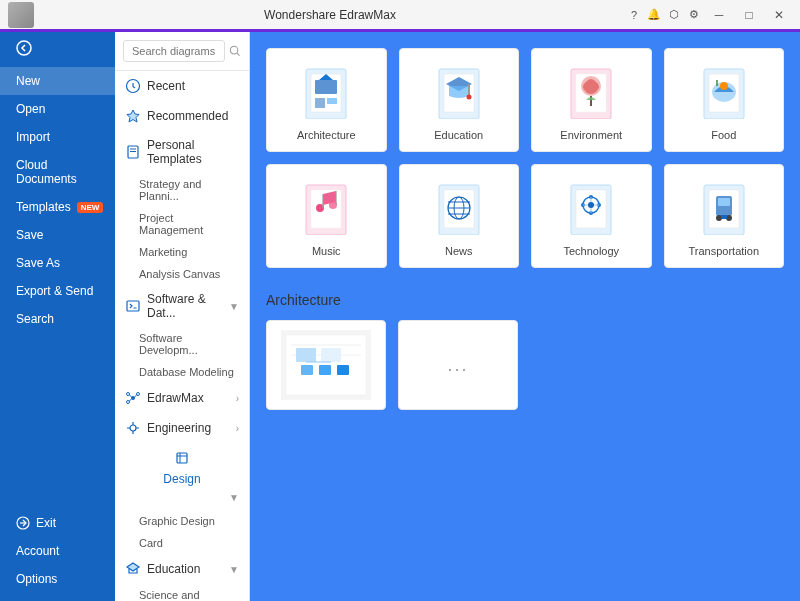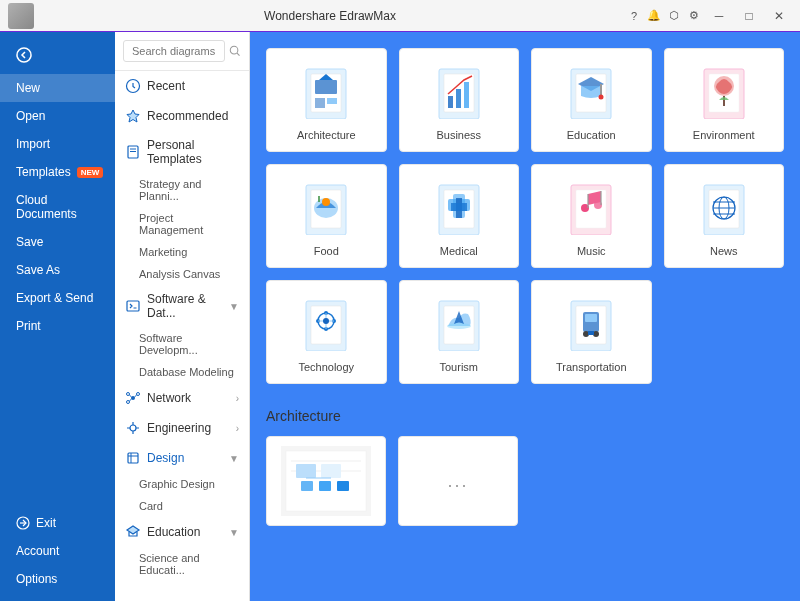--- a/index.html
+++ b/index.html
@@ -6,21 +6,21 @@
     body { font-family: 'Segoe UI', Arial, sans-serif; font-size: 12px; background: #f0f0f0; width: 800px; height: 601px; overflow: hidden; display: flex; flex-direction: column; }
 
     
     .titlebar {
       height: 32px;
       background: #f5f5f5;
       display: flex;
       align-items: center;
       justify-content: space-between;
       padding: 0 8px;
-      border-bottom: 1px solid #6d28d9;
+      border-bottom: 3px solid #6d28d9;
       flex-shrink: 0;
       gap: 33px;
     }
     .titlebar-title { font-size: 12px; color: #333; flex: 1; text-align: center; }
     .titlebar-avatar { width: 26px; height: 26px; background: #ccc; border-radius: 3px; overflow: hidden; }
     .titlebar-avatar-img { width: 100%; height: 100%; background: linear-gradient(135deg, #b0b0b0, #888); }
     .titlebar-controls { display: flex; gap: 4px; align-items: center; }
     .titlebar-icon { width: 16px; height: 16px; display: flex; align-items: center; justify-content: center; color: #555; font-size: 11px; cursor: pointer; }
     .titlebar-btn { width: 26px; height: 22px; display: flex; align-items: center; justify-content: center; cursor: pointer; color: #555; font-size: 12px; }
     .titlebar-left { display: flex; align-items: center; gap: 6px; }
@@ -28,21 +28,21 @@
     
     .app-body { display: flex; flex: 1; overflow: hidden; }
 
     
     .sidebar {
       width: 115px;
       background: #1565c0;
       display: flex;
       flex-direction: column;
       flex-shrink: 0;
-      padding-top: 8px;
+      padding-top: 1px;
     }
     .sidebar-item {
       color: white;
       padding: 7px 16px;
       cursor: pointer;
       font-size: 12px;
       display: flex;
       align-items: center;
       gap: 6px;
       position: relative;
@@ -193,37 +193,37 @@
     <div class="sidebar-item active">
       <span>New</span>
     </div>
     <div class="sidebar-item">
       <span>Open</span>
     </div>
     <div class="sidebar-item">
       <span>Import</span>
     </div>
     <div class="sidebar-item">
+      <span>Cloud Documents</span>
+    </div>
+    <div class="sidebar-item">
       <span>Templates</span>
       <span class="badge">NEW</span>
     </div>
     <div class="sidebar-item">
-      <span>Cloud Documents</span>
-    </div>
-    <div class="sidebar-item">
       <span>Save</span>
     </div>
     <div class="sidebar-item">
       <span>Save As</span>
     </div>
     <div class="sidebar-item">
       <span>Export &amp; Send</span>
     </div>
     <div class="sidebar-item">
-      <span>Print</span>
+      <span>Search</span>
     </div>
     <div class="sidebar-spacer"></div>
     <div class="sidebar-bottom">
       <div class="sidebar-item">
         <svg width="14" height="14" viewBox="0 0 14 14" fill="none">
             <circle cx="7" cy="7" r="6" stroke="white" stroke-width="1.2"></circle>
             <line x1="4" y1="7" x2="10" y2="7" stroke="white" stroke-width="1.2"></line>
             <path d="M7 4l3 3-3 3" stroke="white" stroke-width="1.2" fill="none"></path>
           </svg>
         <span>Exit</span>
@@ -301,34 +301,34 @@
     <div class="nav-section-header">
       <svg class="icon" viewBox="0 0 16 16" fill="none">
           <circle cx="8" cy="8" r="2" fill="#1565c0"></circle>
           <circle cx="3" cy="4" r="1.5" stroke="#1565c0" stroke-width="1"></circle>
           <circle cx="13" cy="4" r="1.5" stroke="#1565c0" stroke-width="1"></circle>
           <circle cx="3" cy="12" r="1.5" stroke="#1565c0" stroke-width="1"></circle>
           <line x1="4.2" y1="4.8" x2="6.5" y2="7" stroke="#1565c0" stroke-width="1"></line>
           <line x1="11.8" y1="4.8" x2="9.5" y2="7" stroke="#1565c0" stroke-width="1"></line>
           <line x1="4.2" y1="11.2" x2="6.5" y2="9" stroke="#1565c0" stroke-width="1"></line>
         </svg>
-      <span>Network</span>
+      <span>EdrawMax</span>
       <span class="nav-chevron">›</span>
     </div>
 
     <div class="nav-section-header">
       <svg class="icon" viewBox="0 0 16 16" fill="none">
           <path d="M8 2v3M8 11v3M2 8h3M11 8h3" stroke="#1565c0" stroke-width="1.2"></path>
           <circle cx="8" cy="8" r="3" stroke="#1565c0" stroke-width="1.2"></circle>
         </svg>
       <span>Engineering</span>
       <span class="nav-chevron">›</span>
     </div>
 
-    <div class="nav-section-header" style="color:#1565c0;">
+    <div class="nav-section-header" style="color:#1565c0;flex-direction:column;">
       <svg class="icon" viewBox="0 0 16 16" fill="none">
           <rect x="3" y="3" width="10" height="10" rx="1" stroke="#1565c0" stroke-width="1.2"></rect>
           <line x1="6" y1="3" x2="6" y2="13" stroke="#1565c0" stroke-width="1"></line>
           <line x1="3" y1="6" x2="13" y2="6" stroke="#1565c0" stroke-width="1"></line>
         </svg>
       <span style="color:#1565c0;">Design</span>
       <span class="nav-chevron">▼</span>
     </div>
     <div class="nav-sub-item">
       <span>Graphic Design</span>
@@ -362,33 +362,20 @@
               <rect x="10" y="10" width="30" height="38" rx="1" fill="white" stroke="#e0e0e0" stroke-width="0.5"></rect>
               <rect x="14" y="16" width="22" height="14" rx="1" fill="#1565c0" opacity="0.7"></rect>
               <rect x="14" y="34" width="10" height="10" fill="#1565c0" opacity="0.5"></rect>
               <rect x="26" y="34" width="10" height="6" fill="#90caf9"></rect>
               <path d="M18 16 L25 10 L32 16" fill="#1976d2"></path>
             </svg>
         </div>
         <span class="card-label">Architecture</span>
       </div>
 
-      <div class="template-card">
-        <div class="card-icon">
-          <svg width="50" height="55" viewBox="0 0 50 55">
-              <rect x="5" y="5" width="40" height="50" rx="2" fill="#e3f2fd" stroke="#bbdefb" stroke-width="1"></rect>
-              <rect x="10" y="10" width="30" height="38" rx="1" fill="white" stroke="#e0e0e0" stroke-width="0.5"></rect>
-              <rect x="14" y="32" width="5" height="12" fill="#1565c0" opacity="0.8"></rect>
-              <rect x="22" y="25" width="5" height="19" fill="#1976d2" opacity="0.8"></rect>
-              <rect x="30" y="18" width="5" height="26" fill="#42a5f5" opacity="0.8"></rect>
-              <polyline points="14,30 22,23 30,16 38,12" fill="none" stroke="#e53935" stroke-width="1.5"></polyline>
-            </svg>
-        </div>
-        <span class="card-label">Business</span>
-      </div>
 
       <div class="template-card">
         <div class="card-icon">
           <svg width="50" height="55" viewBox="0 0 50 55">
               <rect x="5" y="5" width="40" height="50" rx="2" fill="#e3f2fd" stroke="#bbdefb" stroke-width="1"></rect>
               <rect x="10" y="10" width="30" height="38" rx="1" fill="white" stroke="#e0e0e0" stroke-width="0.5"></rect>
               <path d="M25 13 L38 20 L25 27 L12 20z" fill="#1565c0" opacity="0.7"></path>
               <path d="M15 22 v10 Q25 36 35 32 v-10" fill="#64b5f6" opacity="0.7"></path>
               <rect x="34" y="20" width="2" height="12" fill="#999"></rect>
               <circle cx="35" cy="33" r="2.5" fill="#e53935"></circle>
@@ -418,33 +405,20 @@
               <rect x="10" y="10" width="30" height="38" rx="1" fill="white" stroke="#e0e0e0" stroke-width="0.5"></rect>
               <ellipse cx="25" cy="28" rx="12" ry="10" fill="#64b5f6" opacity="0.5"></ellipse>
               <path d="M15 28 Q25 16 35 28" fill="#1976d2" opacity="0.7"></path>
               <circle cx="25" cy="22" r="4" fill="#ff8f00"></circle>
               <line x1="18" y1="16" x2="18" y2="22" stroke="#388e3c" stroke-width="1.5"></line>
             </svg>
         </div>
         <span class="card-label">Food</span>
       </div>
 
-      <div class="template-card">
-        <div class="card-icon">
-          <svg width="50" height="55" viewBox="0 0 50 55">
-              <rect x="5" y="5" width="40" height="50" rx="2" fill="#e3f2fd" stroke="#bbdefb" stroke-width="1"></rect>
-              <rect x="10" y="10" width="30" height="38" rx="1" fill="white" stroke="#e0e0e0" stroke-width="0.5"></rect>
-              <rect x="19" y="14" width="12" height="24" rx="2" fill="#64b5f6" opacity="0.7"></rect>
-              <rect x="14" y="19" width="22" height="12" rx="2" fill="#42a5f5" opacity="0.7"></rect>
-              <rect x="22" y="18" width="6" height="20" fill="#1565c0" opacity="0.8"></rect>
-              <rect x="17" y="23" width="16" height="8" fill="#1976d2" opacity="0.8"></rect>
-            </svg>
-        </div>
-        <span class="card-label">Medical</span>
-      </div>
 
       <div class="template-card">
         <div class="card-icon">
           <svg width="50" height="55" viewBox="0 0 50 55">
               <rect x="5" y="5" width="40" height="50" rx="2" fill="#fce4ec" stroke="#f8bbd9" stroke-width="1"></rect>
               <rect x="10" y="10" width="30" height="38" rx="1" fill="white" stroke="#f0f0f0" stroke-width="0.5"></rect>
               <path d="M22 14 L35 11 L35 22 L22 25z" fill="#e91e63" opacity="0.7"></path>
               <circle cx="19" cy="28" r="4" fill="#e91e63" opacity="0.8"></circle>
               <circle cx="32" cy="25" r="4" fill="#f06292" opacity="0.8"></circle>
               <line x1="22" y1="14" x2="22" y2="28" stroke="#999" stroke-width="1.2"></line>
@@ -480,32 +454,20 @@
               <circle cx="17" cy="25" r="2" fill="#1976d2"></circle>
               <circle cx="33" cy="25" r="2" fill="#1976d2"></circle>
               <line x1="25" y1="17" x2="25" y2="33" stroke="#90caf9" stroke-width="1"></line>
               <line x1="17" y1="25" x2="33" y2="25" stroke="#90caf9" stroke-width="1"></line>
               <circle cx="25" cy="25" r="3" fill="#1565c0"></circle>
             </svg>
         </div>
         <span class="card-label">Technology</span>
       </div>
 
-      <div class="template-card">
-        <div class="card-icon">
-          <svg width="50" height="55" viewBox="0 0 50 55">
-              <rect x="5" y="5" width="40" height="50" rx="2" fill="#e3f2fd" stroke="#bbdefb" stroke-width="1"></rect>
-              <rect x="10" y="10" width="30" height="38" rx="1" fill="white" stroke="#e0e0e0" stroke-width="0.5"></rect>
-              <path d="M14 30 Q18 20 25 22 Q28 16 34 18 Q38 24 36 30z" fill="#64b5f6" opacity="0.6"></path>
-              <ellipse cx="25" cy="30" rx="12" ry="3" fill="#81d4fa" opacity="0.5"></ellipse>
-              <path d="M20 28 L25 15 L30 28 Q25 25 20 28z" fill="#1565c0" opacity="0.8"></path>
-            </svg>
-        </div>
-        <span class="card-label">Tourism</span>
-      </div>
 
       <div class="template-card">
         <div class="card-icon">
           <svg width="50" height="55" viewBox="0 0 50 55">
               <rect x="5" y="5" width="40" height="50" rx="2" fill="#e3f2fd" stroke="#bbdefb" stroke-width="1"></rect>
               <rect x="10" y="10" width="30" height="38" rx="1" fill="white" stroke="#e0e0e0" stroke-width="0.5"></rect>
               <rect x="17" y="16" width="16" height="20" rx="2" fill="#1565c0" opacity="0.7"></rect>
               <rect x="19" y="18" width="12" height="8" rx="1" fill="#90caf9"></rect>
               <circle cx="20" cy="38" r="3" fill="#424242"></circle>
               <circle cx="30" cy="38" r="3" fill="#424242"></circle>

